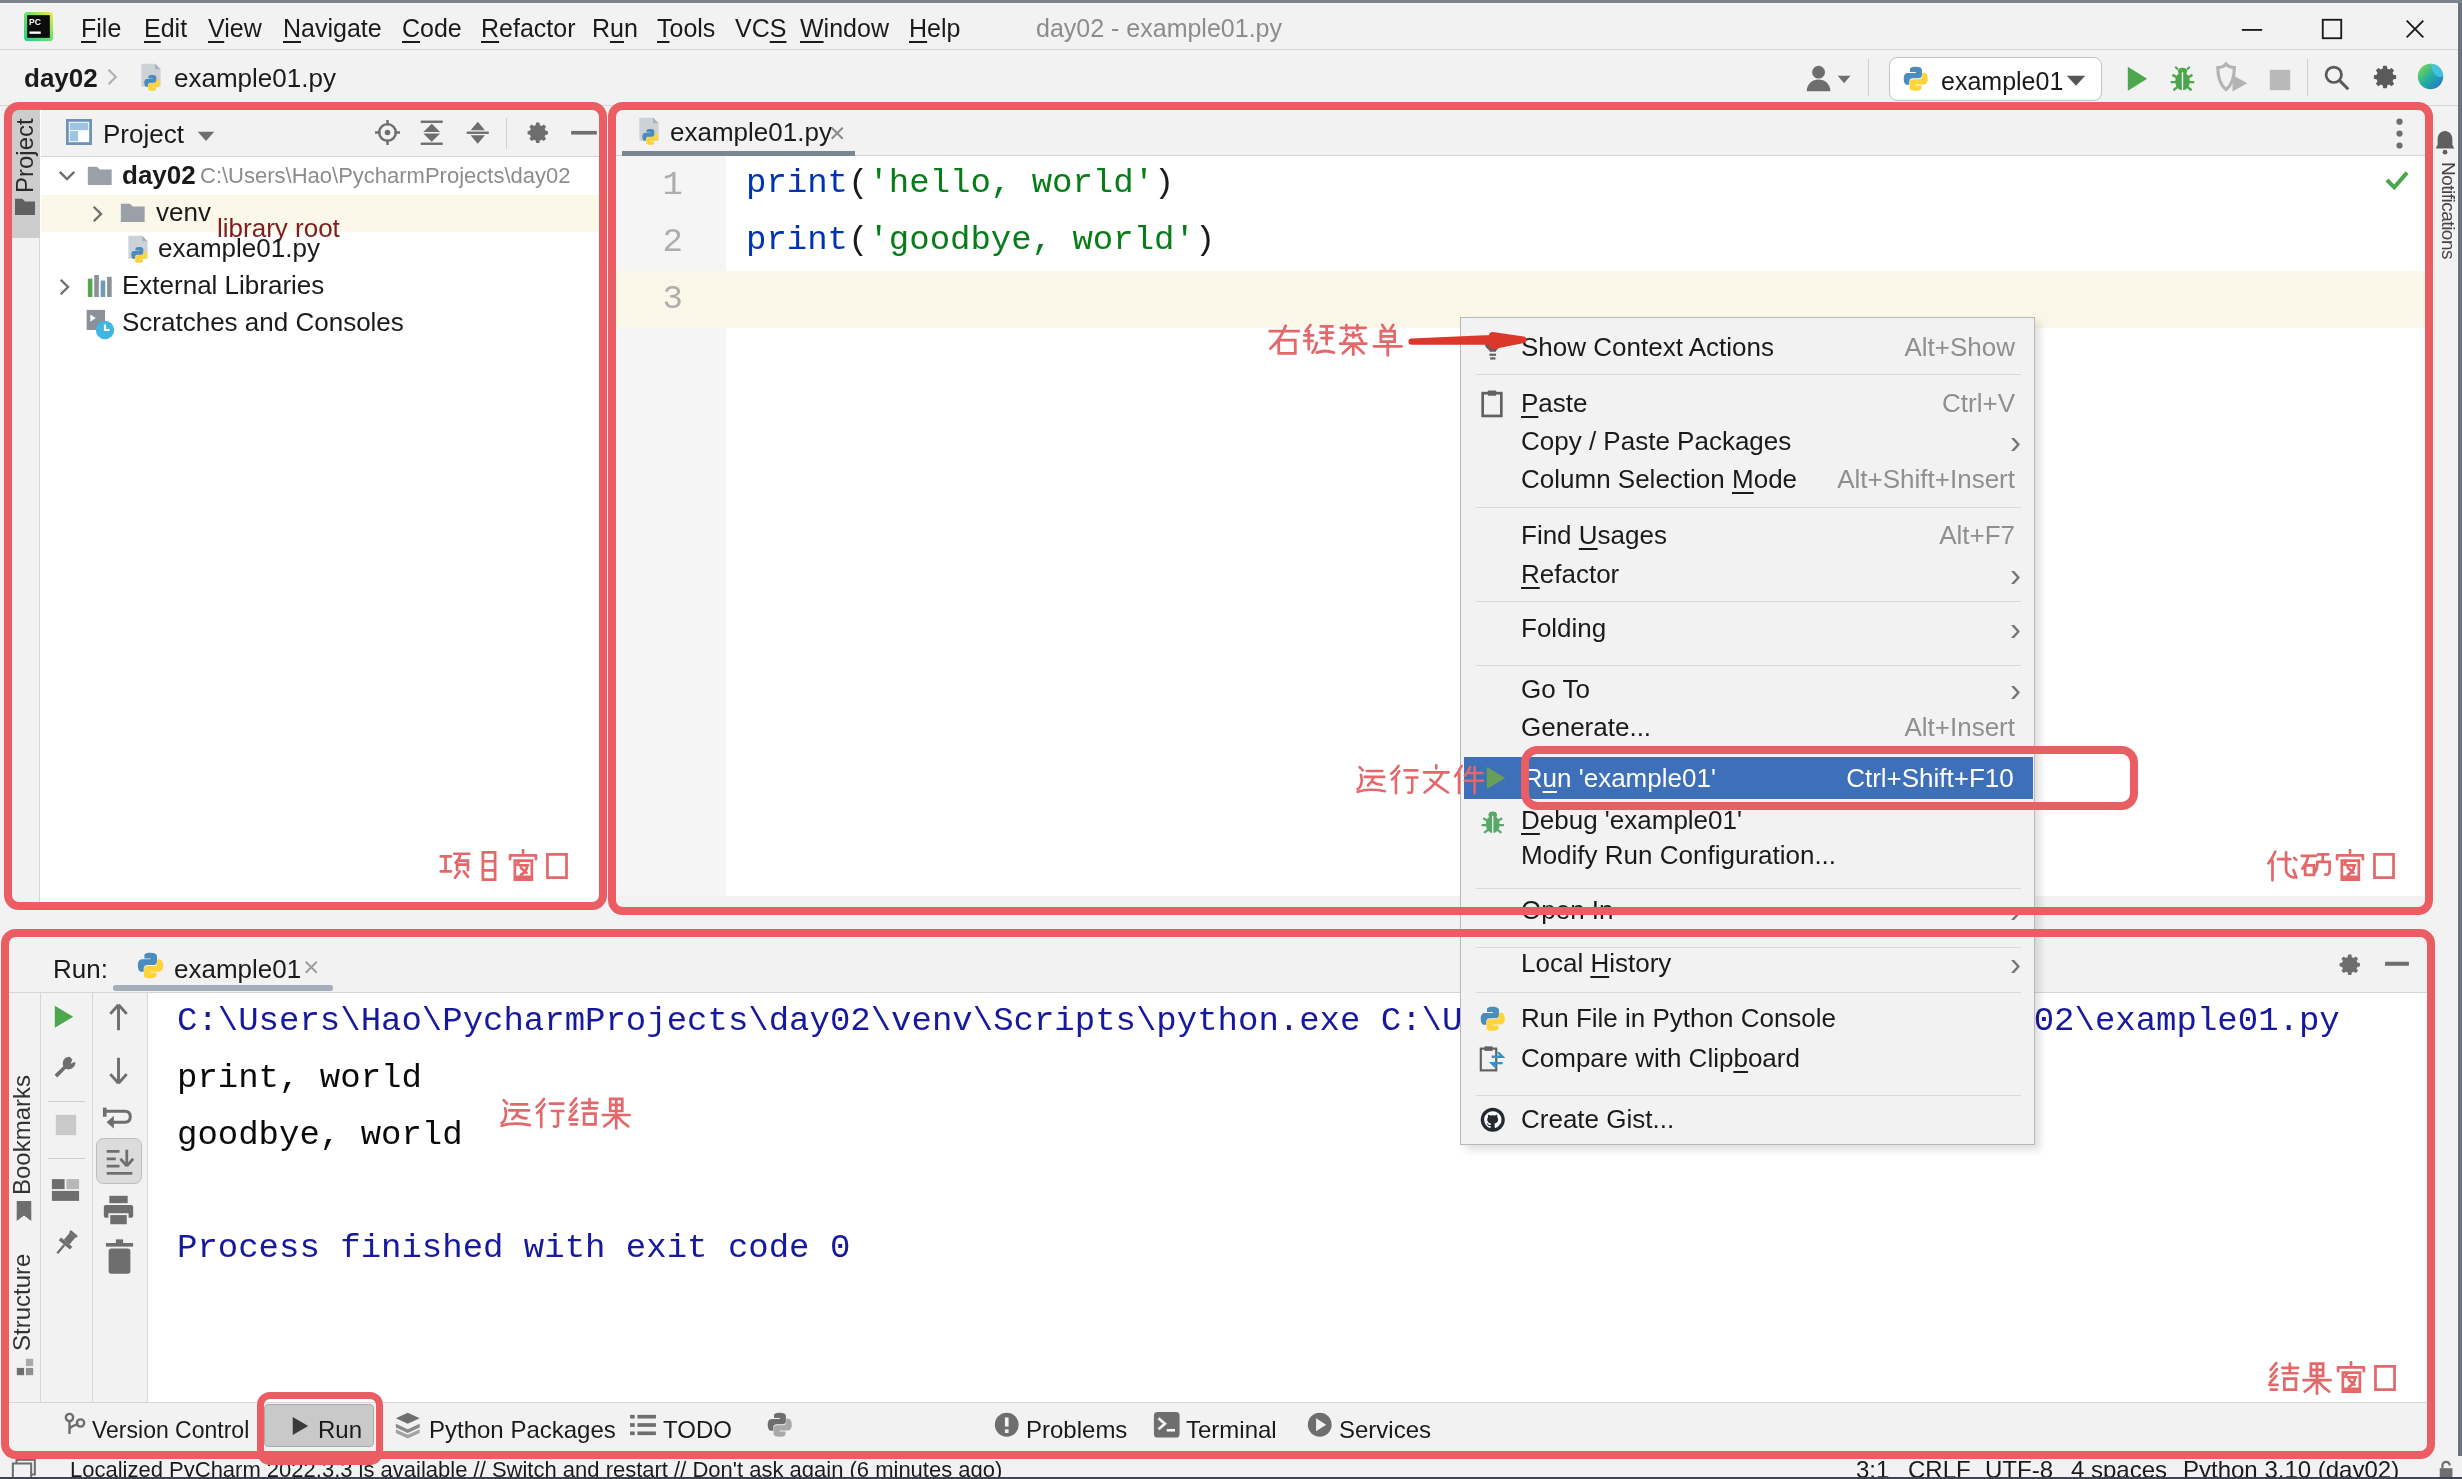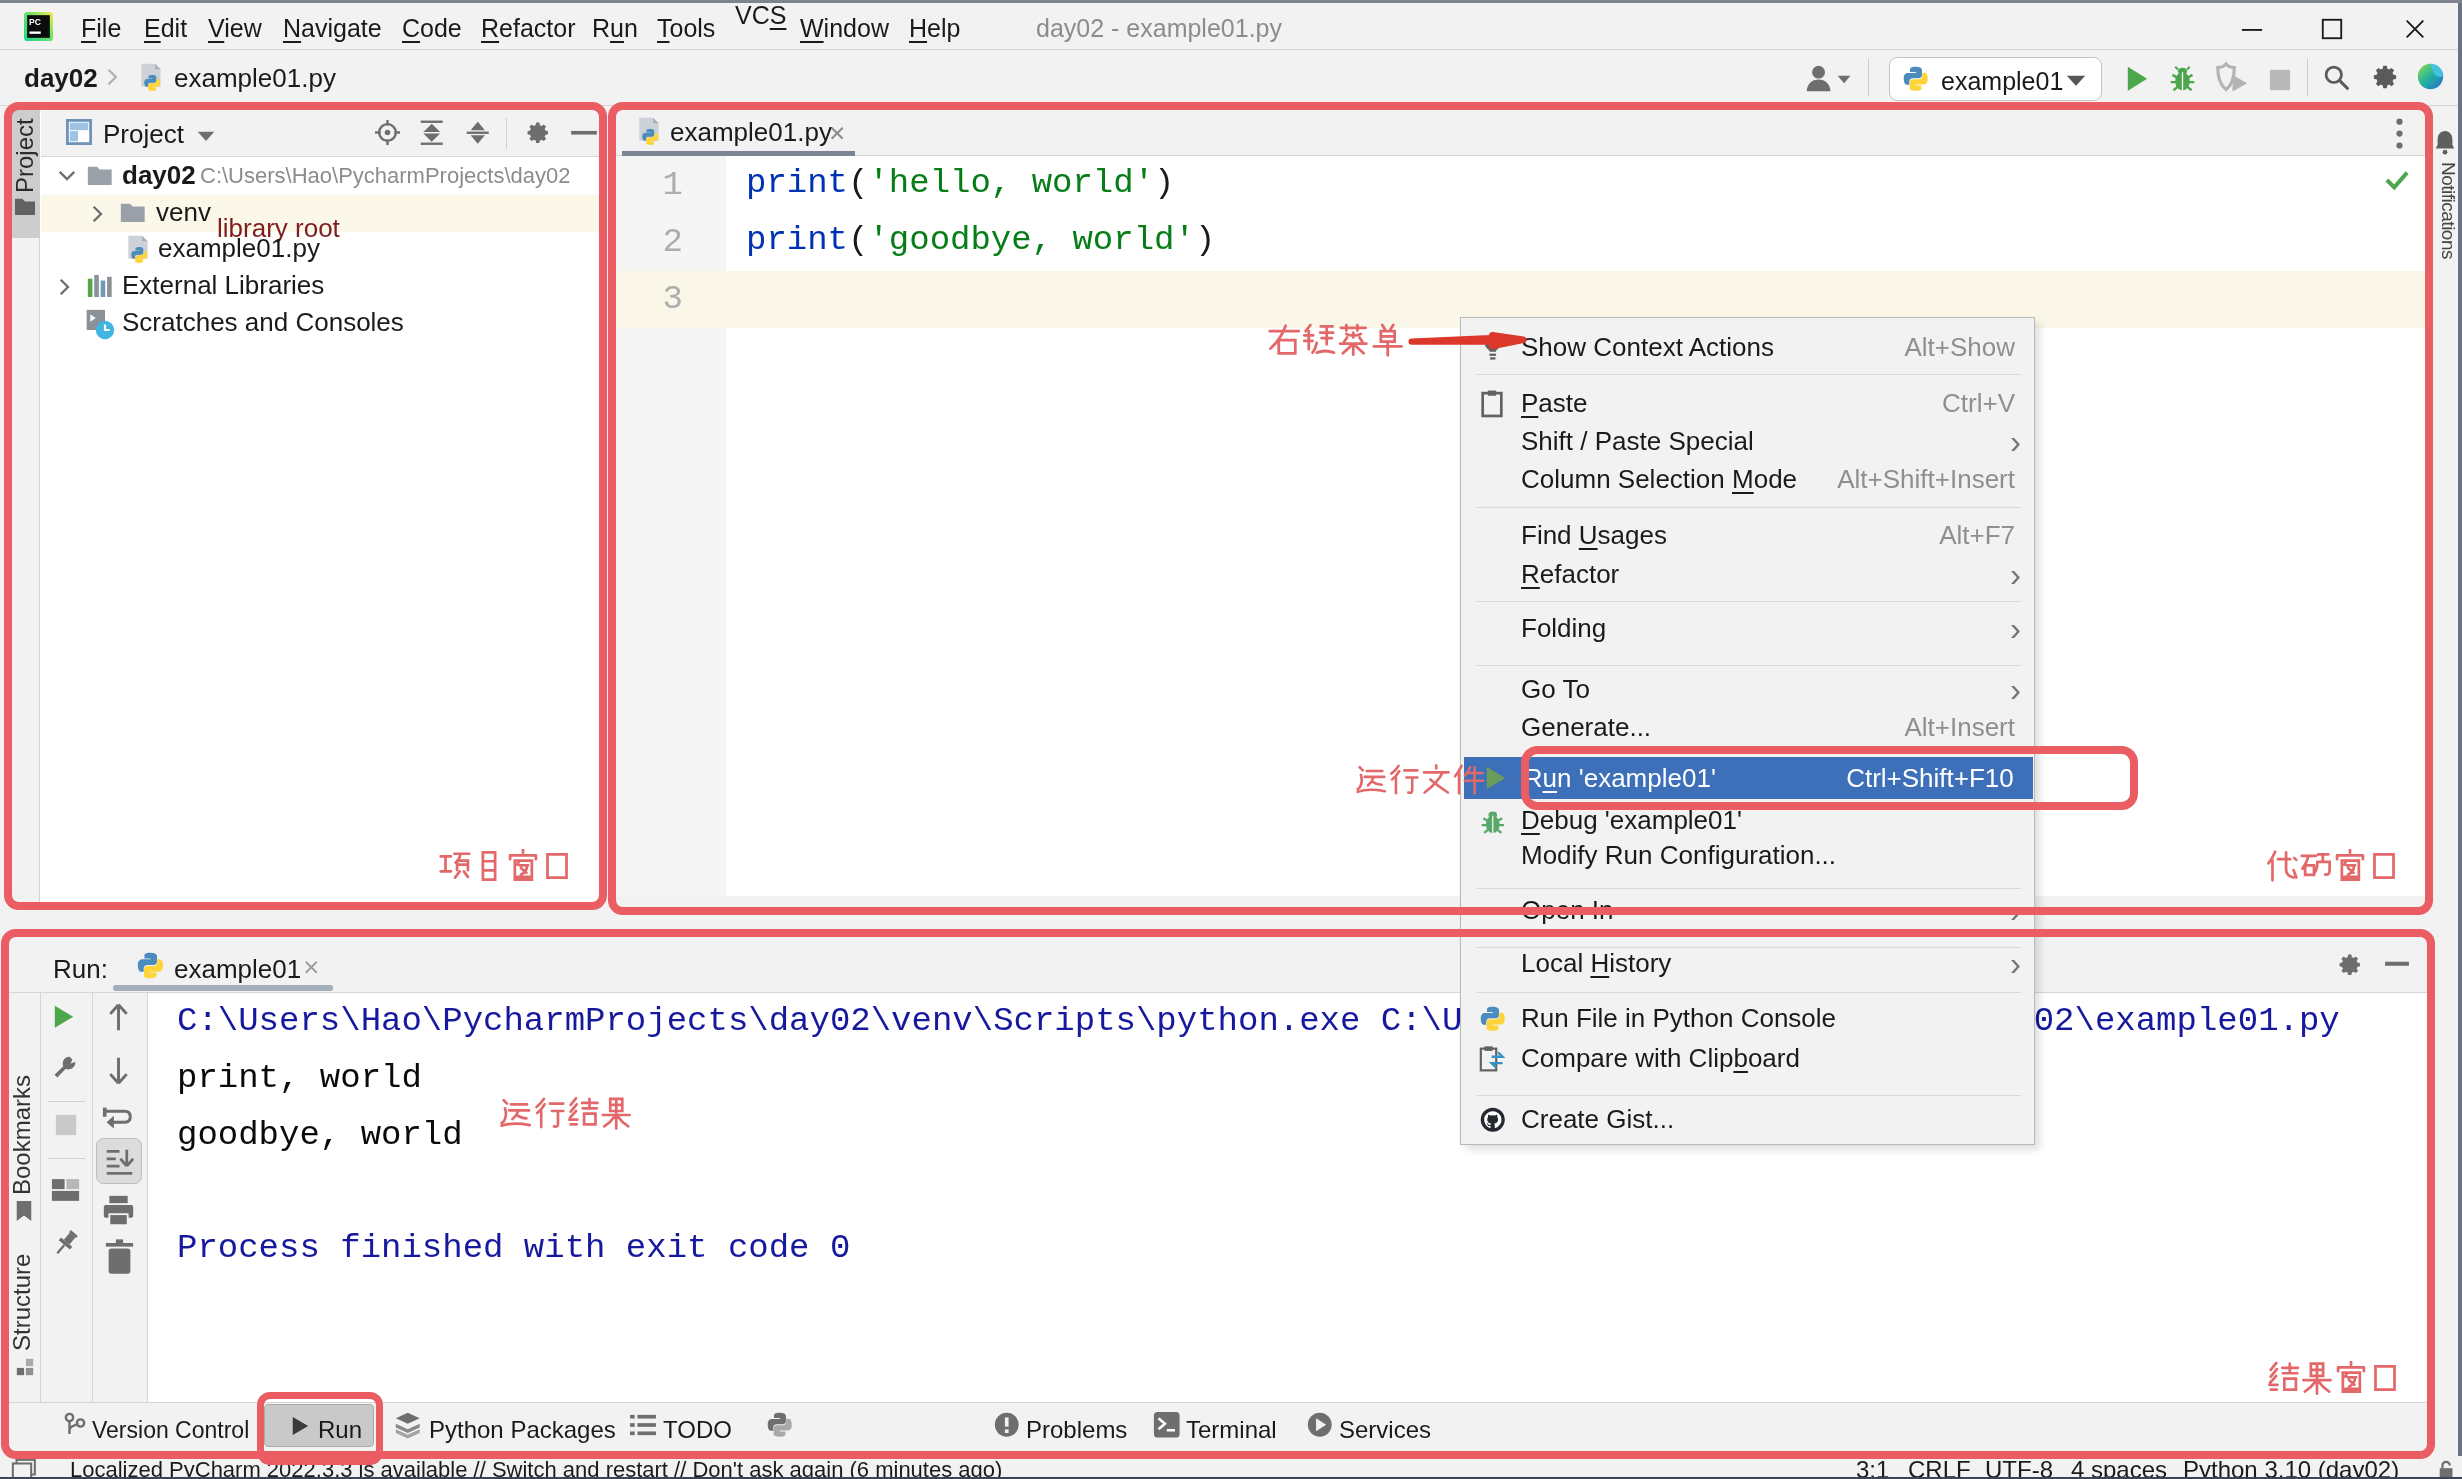--- a/index.html
+++ b/index.html
@@ -38,21 +38,21 @@
     <rect x="6" y="21.5" width="12.5" height="2.6" fill="#fff"></rect>
   </svg>
 <div class="a t27" style="left:81px;top:13px"><span class="u">F</span>ile</div>
 <div class="a t27" style="left:144px;top:13px"><span class="u">E</span>dit</div>
 <div class="a t27" style="left:208px;top:13px"><span class="u">V</span>iew</div>
 <div class="a t27" style="left:283px;top:13px"><span class="u">N</span>avigate</div>
 <div class="a t27" style="left:402px;top:13px"><span class="u">C</span>ode</div>
 <div class="a t27" style="left:481px;top:13px"><span class="u">R</span>efactor</div>
 <div class="a t27" style="left:592px;top:13px">R<span class="u">u</span>n</div>
 <div class="a t27" style="left:657px;top:13px"><span class="u">T</span>ools</div>
-<div class="a t27" style="left:735px;top:0">VC<span class="u">S</span></div>
+<div class="a t27" style="left:735px;top:13px">VC<span class="u">S</span></div>
 <div class="a t27" style="left:800px;top:13px"><span class="u">W</span>indow</div>
 <div class="a t27" style="left:909px;top:13px"><span class="u">H</span>elp</div>
 <div class="a t27" style="left:1036px;top:13px;color:#8c8c8c">day02 - example01.py</div>
 <svg class="a" style="left:2240px;top:16.5px" width="24" height="24" viewBox="0 0 26 26">
     <line x1="2" y1="14" x2="24" y2="14" stroke="#1a1a1a" stroke-width="2"></line>
   </svg>
 <svg class="a" style="left:2320px;top:16.5px" width="24" height="24" viewBox="0 0 26 26">
     <rect x="3" y="3" width="20" height="20" fill="none" stroke="#1a1a1a" stroke-width="2"></rect>
   </svg>
 <svg class="a" style="left:2403px;top:16.5px" width="24" height="24" viewBox="0 0 26 26">
@@ -424,21 +424,21 @@
   <div class="mi" style="top:10px"><svg class="ic" width="27.5" height="29" viewBox="0 0 24 26" fill="#616161">
         <path d="M12 2a7 7 0 0 0-4 12.7c.7.5 1.1 1.3 1.2 2.1h5.6c.1-.8.5-1.6 1.2-2.1A7 7 0 0 0 12 2z"></path>
         <rect x="9" y="18.5" width="6" height="2"></rect>
         <rect x="9.6" y="21.8" width="4.8" height="2"></rect>
       </svg><span class="lab">Show Context Actions</span><span class="sc">Alt+Show</span></div>
   <div class="msep" style="top:56px"></div>
   <div class="mi" style="top:66px"><svg class="ic" width="26" height="29" viewBox="0 0 24 28">
         <rect x="3" y="4" width="18" height="22" fill="none" stroke="#616161" stroke-width="2.6"></rect>
         <rect x="8" y="1.5" width="8" height="5" fill="#616161"></rect>
       </svg><span class="lab"><span class="u">P</span>aste</span><span class="sc">Ctrl+V</span></div>
-  <div class="mi" style="top:104px"><span class="lab">Shift / Paste Special</span><span class="ar">›</span></div>
+  <div class="mi" style="top:104px"><span class="lab">Copy / Paste Packages</span><span class="ar">›</span></div>
   <div class="mi" style="top:142px"><span class="lab">Column Selection <span class="u">M</span>ode</span><span class="sc">Alt+Shift+Insert</span></div>
   <div class="msep" style="top:189px"></div>
   <div class="mi" style="top:198px"><span class="lab">Find <span class="u">U</span>sages</span><span class="sc">Alt+F7</span></div>
   <div class="mi" style="top:237px"><span class="lab"><span class="u">R</span>efactor</span><span class="ar">›</span></div>
   <div class="msep" style="top:283px"></div>
   <div class="mi" style="top:291px"><span class="lab">Folding</span><span class="ar">›</span></div>
   <div class="msep" style="top:347px"></div>
   <div class="mi" style="top:352px"><span class="lab">Go To</span><span class="ar">›</span></div>
   <div class="mi" style="top:390px"><span class="lab">Generate...</span><span class="sc">Alt+Insert</span></div>
   <div class="mi" style="top:439px;height:42px;line-height:42px;background:#3d70b8;color:#fff;left:2.8px;width:569px"><svg class="ic" style="left:20px;top:8.3px" width="24" height="26" viewBox="0 0 26 28">

